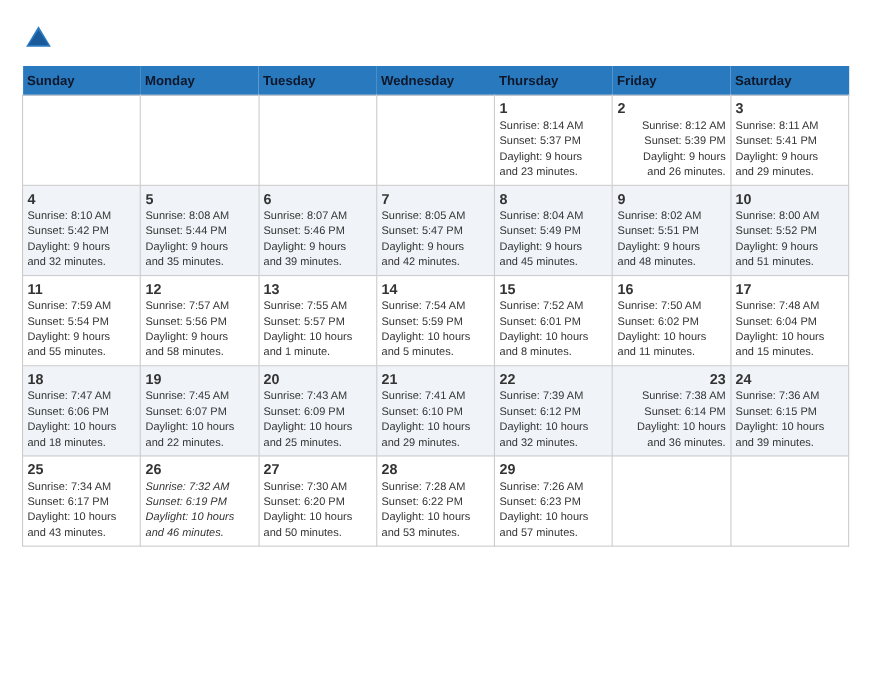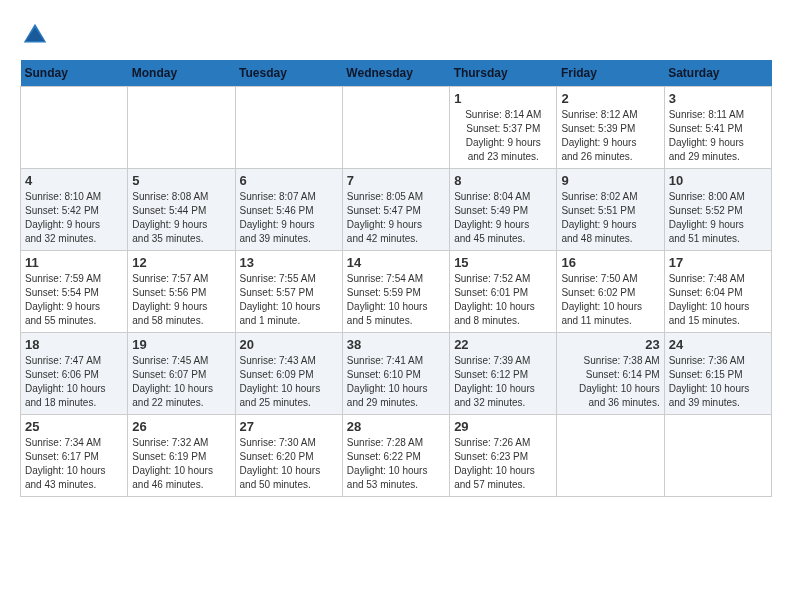--- a/index.html
+++ b/index.html
@@ -117,28 +117,28 @@
     </tr>
   </thead>
   <tbody id="calendar-body">
   <tr>
         <td class="empty-cell"></td>
         <td class="empty-cell"></td>
         <td class="empty-cell"></td>
         <td class="empty-cell"></td>
         <td style="background-color: rgb(255, 255, 255);">
           <div class="day-number">1</div>
-          <div class="day-info" style="white-space: pre-line; text-align: center;">Sunrise: 8:14 AM
+          <div class="day-info" style="white-space: pre-line;">Sunrise: 8:14 AM
 Sunset: 5:37 PM
 Daylight: 9 hours
 and 23 minutes.</div>
         </td>
         <td style="background-color: rgb(255, 255, 255);">
           <div class="day-number">2</div>
-          <div class="day-info" style="white-space: pre-line;">Sunrise: 8:12 AM
+          <div class="day-info" style="white-space: pre-line; text-align: right;">Sunrise: 8:12 AM
 Sunset: 5:39 PM
 Daylight: 9 hours
 and 26 minutes.</div>
         </td>
         <td style="background-color: rgb(255, 255, 255);">
           <div class="day-number">3</div>
           <div class="day-info" style="white-space: pre-line;">Sunrise: 8:11 AM
 Sunset: 5:41 PM
 Daylight: 9 hours
 and 29 minutes.</div>
@@ -262,21 +262,21 @@
 and 22 minutes.</div>
         </td>
         <td style="background-color: rgb(240, 244, 248);">
           <div class="day-number">20</div>
           <div class="day-info" style="white-space: pre-line;">Sunrise: 7:43 AM
 Sunset: 6:09 PM
 Daylight: 10 hours
 and 25 minutes.</div>
         </td>
         <td style="background-color: rgb(240, 244, 248);">
-          <div class="day-number">38</div>
+          <div class="day-number">21</div>
           <div class="day-info" style="white-space: pre-line;">Sunrise: 7:41 AM
 Sunset: 6:10 PM
 Daylight: 10 hours
 and 29 minutes.</div>
         </td>
         <td style="background-color: rgb(240, 244, 248);">
           <div class="day-number">22</div>
           <div class="day-info" style="white-space: pre-line;">Sunrise: 7:39 AM
 Sunset: 6:12 PM
 Daylight: 10 hours
@@ -300,21 +300,21 @@
       <tr>
         <td style="background-color: rgb(255, 255, 255);">
           <div class="day-number">25</div>
           <div class="day-info" style="white-space: pre-line;">Sunrise: 7:34 AM
 Sunset: 6:17 PM
 Daylight: 10 hours
 and 43 minutes.</div>
         </td>
         <td style="background-color: rgb(255, 255, 255);">
           <div class="day-number">26</div>
-          <div class="day-info" style="white-space: pre-line;">Sunrise: 7:32 AM
+          <div class="day-info" style="white-space: pre-line; font-style: italic;">Sunrise: 7:32 AM
 Sunset: 6:19 PM
 Daylight: 10 hours
 and 46 minutes.</div>
         </td>
         <td style="background-color: rgb(255, 255, 255); margin-left: 20px;">
           <div class="day-number">27</div>
           <div class="day-info" style="white-space: pre-line;">Sunrise: 7:30 AM
 Sunset: 6:20 PM
 Daylight: 10 hours
 and 50 minutes.</div>

